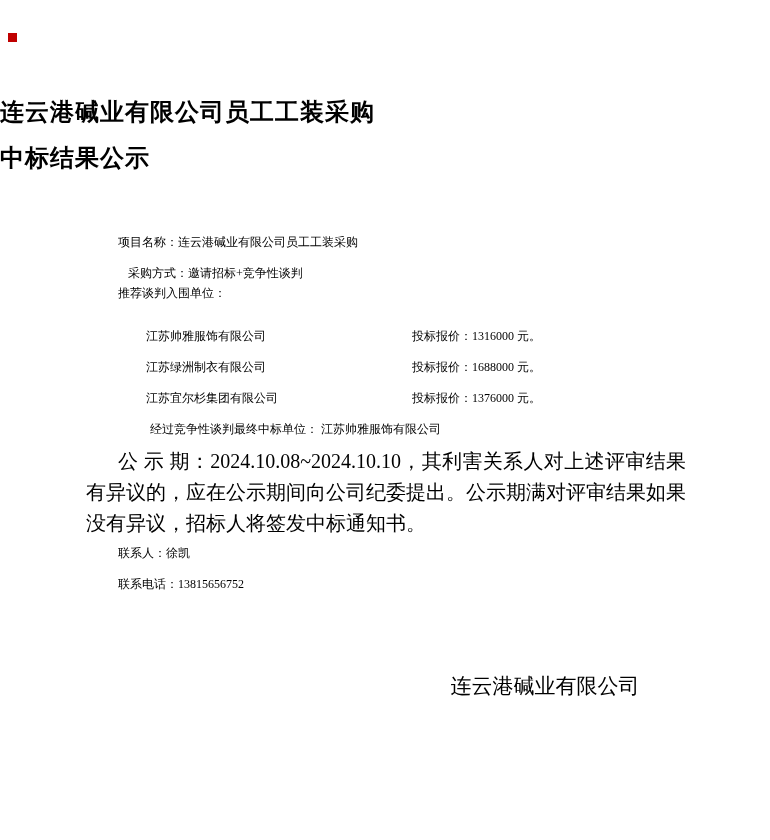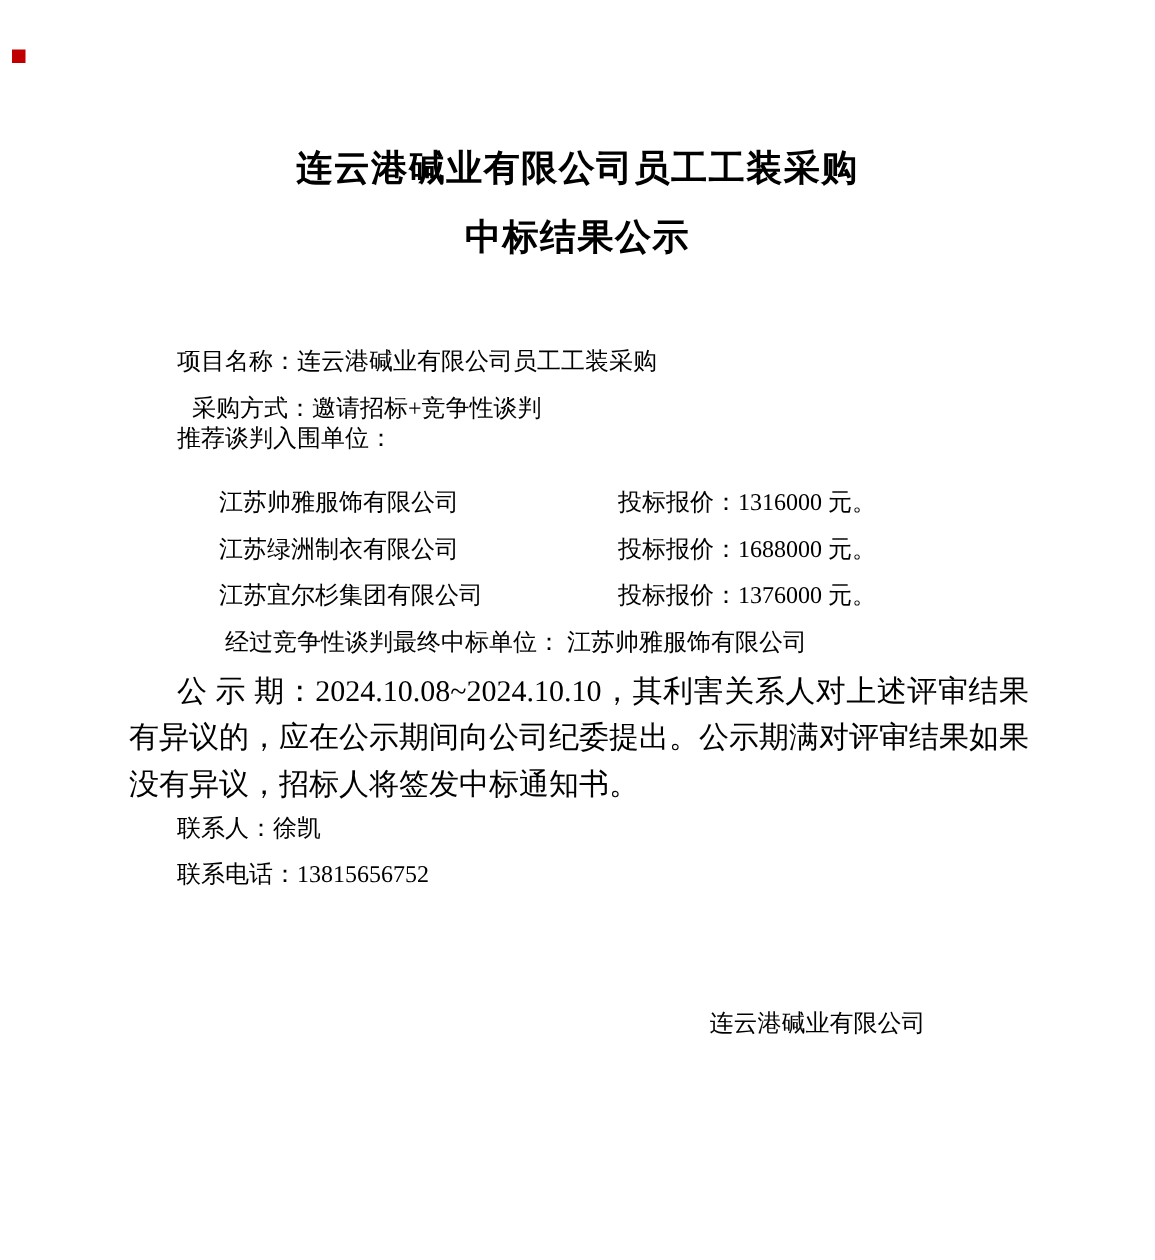--- a/index.html
+++ b/index.html
@@ -17,31 +17,30 @@
   }
   .red-mark {
     position: absolute;
     left: 8px; top: 33px;
     width: 9px; height: 9px;
     background: #c00000;
   }
   .title {
     position: absolute;
     left: 0; width: 770px;
-    text-align: center;
     font-size: 24px;
     font-weight: bold;
     letter-spacing: 1px;
     white-space: nowrap;
   }
   .title-1 { top: 96px; }
   .title-2 { top: 142px; }
   .line {
     position: absolute;
-    font-size: 16px;
+    font-size: 12px;
     white-space: nowrap;
     line-height: 18px;
   }
   .l-project   { left: 118px; top: 233px; }
   .l-method    { left: 128px; top: 264px; }
   .l-shortlist { left: 118px; top: 284px; }
   .bidder-row  { left: 146px; width: 540px; }
   .b-row-0 { top: 327px; }
   .b-row-1 { top: 358px; }
   .b-row-2 { top: 389px; }
@@ -58,21 +57,21 @@
     text-indent: 32px;
     text-justify: inter-ideograph;
   }
   .l-contact { left: 118px; top: 544px; }
   .l-phone   { left: 118px; top: 575px; }
   .footer-block {
     position: absolute;
     left: 380px; top: 672px;
     width: 330px;
     text-align: center;
-    font-size: 16px;
+    font-size: 21px;
   }
   .footer-company { white-space: nowrap; }
   .footer-date { margin-top: 13px; white-space: nowrap; }
 </style>
 </head>
 <body>
 
 <div class="page">
 
   <div class="red-mark"></div>

